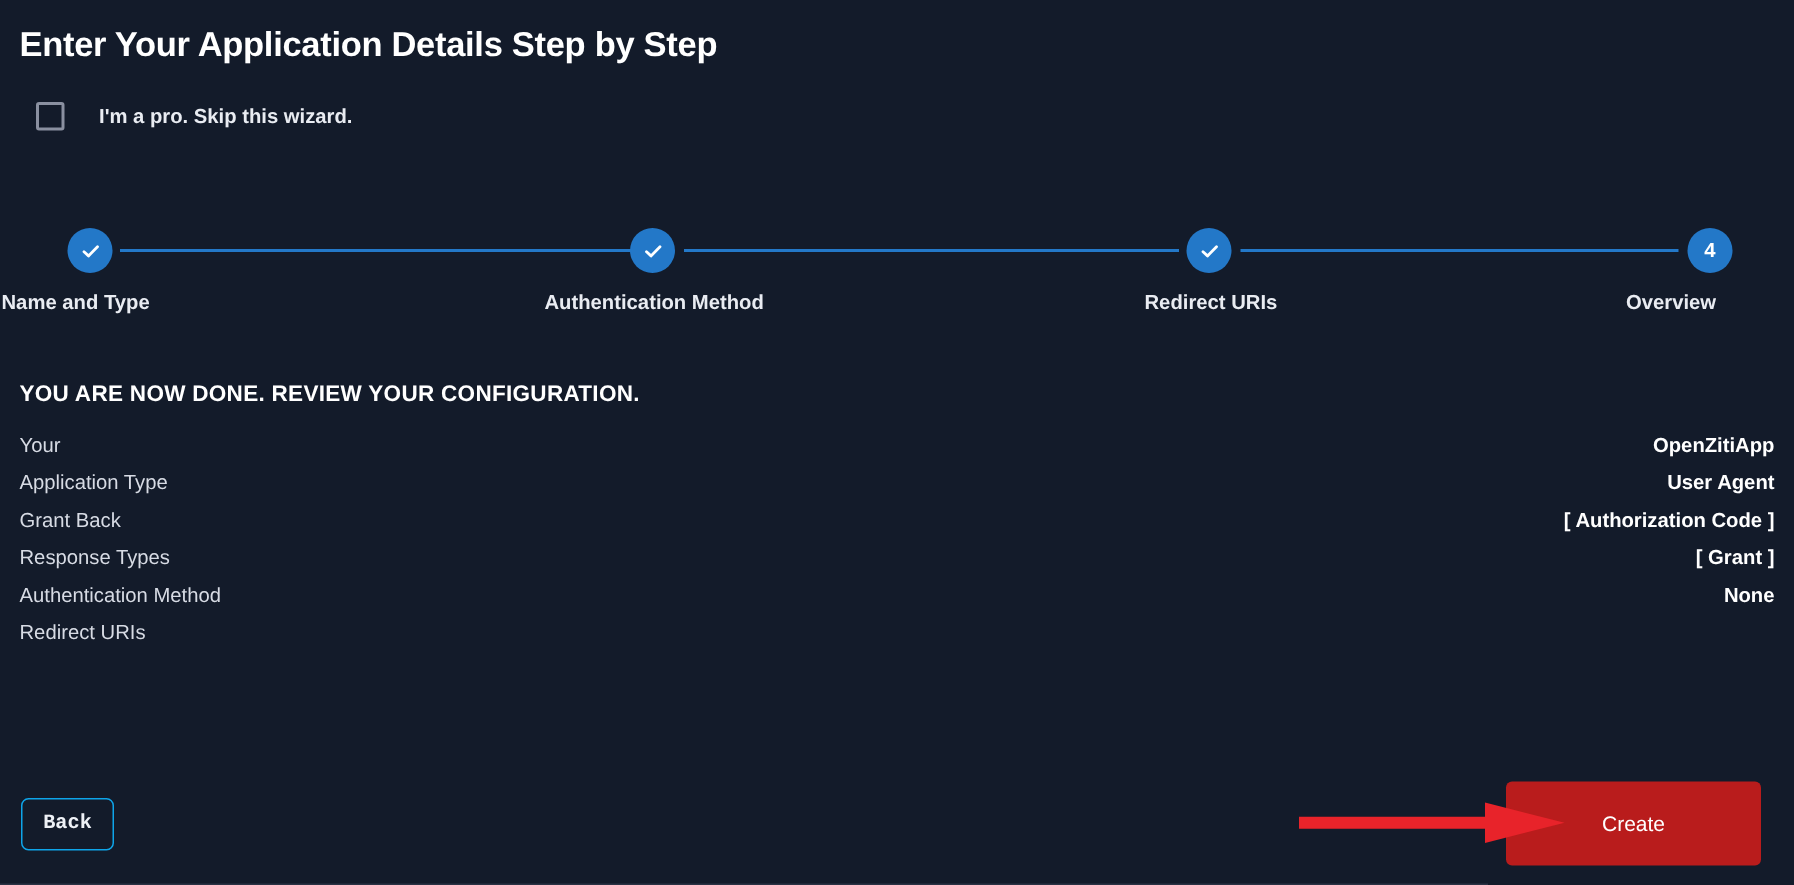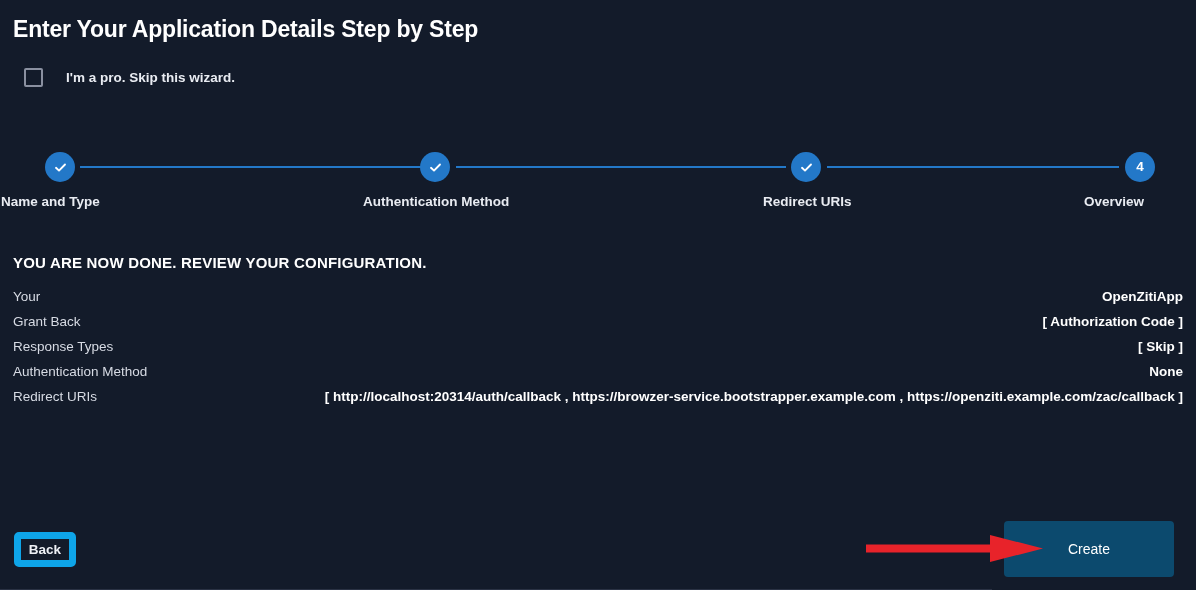--- a/index.html
+++ b/index.html
@@ -148,38 +148,38 @@
     text-align: left;
   }
 
   
   .btn-back {
     position: absolute;
     left: 14px;
     top: 532px;
     width: 62px;
     height: 35px;
-    border: 7px solid #0ea5e9;
+    border: 1px solid #0ea5e9;
     border-radius: 5px;
     background: transparent;
     color: #eef1f6;
-    font-family: Liberation Sans, sans-serif;
+    font-family: Liberation Mono, monospace;
     font-size: 13.5px;
     font-weight: 700;
     cursor: pointer;
   }
   .btn-create {
     position: absolute;
     left: 1004px;
     top: 521px;
     width: 170px;
     height: 56px;
     border: none;
     border-radius: 4px;
-    background: #0c4a6e;
+    background: #b91c1c;
     color: #ffffff;
     font-family: "Liberation Sans", sans-serif;
     font-size: 14px;
     font-weight: 400;
     cursor: pointer;
   }
 
   
   .anno-arrow {
     position: absolute;
@@ -246,39 +246,42 @@
 
   <div class="review-heading">YOU ARE NOW DONE. REVIEW YOUR CONFIGURATION.</div>
 
   <div class="detail-table">
 
     <div class="detail-row">
       <span class="detail-key">Your</span>
       <span class="detail-val">OpenZitiApp</span>
     </div>
 
+    <div class="detail-row">
+      <span class="detail-key">Application Type</span>
+      <span class="detail-val">User Agent</span>
+    </div>
 
     <div class="detail-row">
       <span class="detail-key">Grant Back</span>
       <span class="detail-val">[ Authorization Code ]</span>
     </div>
 
     <div class="detail-row">
       <span class="detail-key">Response Types</span>
-      <span class="detail-val">[ Skip ]</span>
+      <span class="detail-val">[ Grant ]</span>
     </div>
 
     <div class="detail-row">
       <span class="detail-key">Authentication Method</span>
       <span class="detail-val">None</span>
     </div>
 
     <div class="detail-row">
       <span class="detail-key">Redirect URIs</span>
-      <span class="detail-val">[ http://localhost:20314/auth/callback , https://browzer-service.bootstrapper.example.com , https://openziti.example.com/zac/callback ]</span>
     </div>
 
 
 
   </div>
 
   <button class="btn-back">Back</button>
   <button class="btn-create">Create</button>
 
   <div class="anno-arrow">

